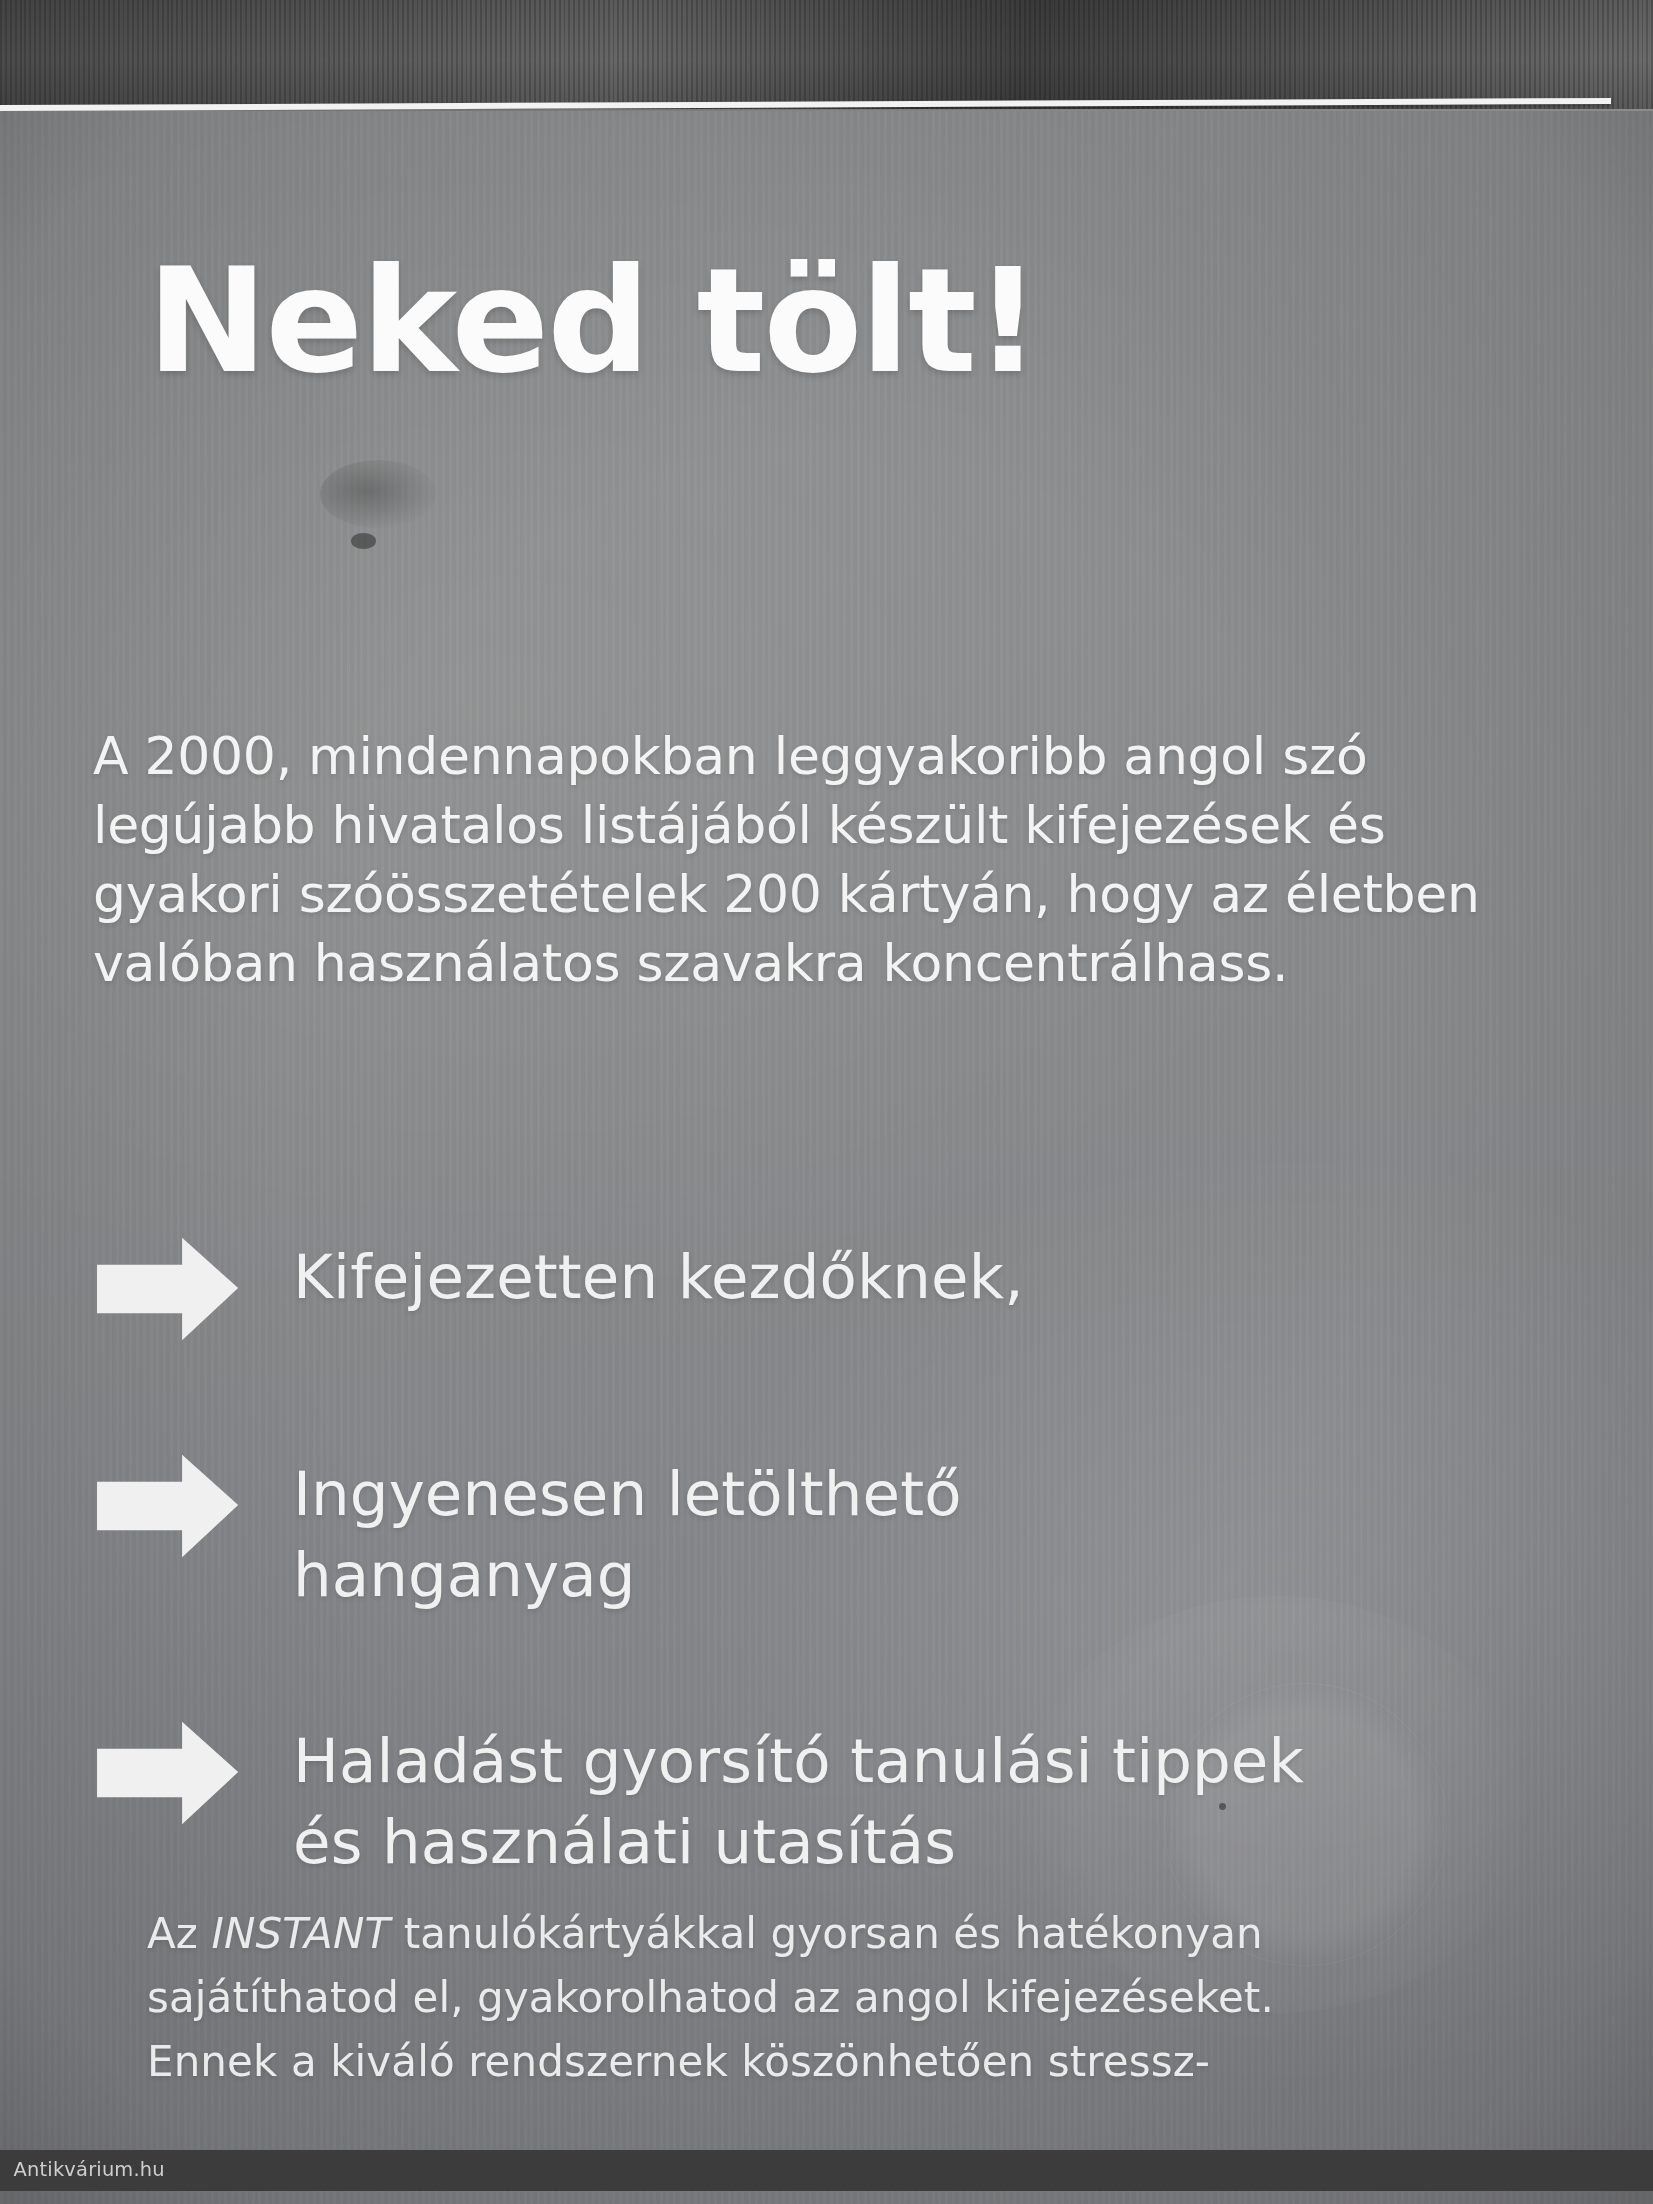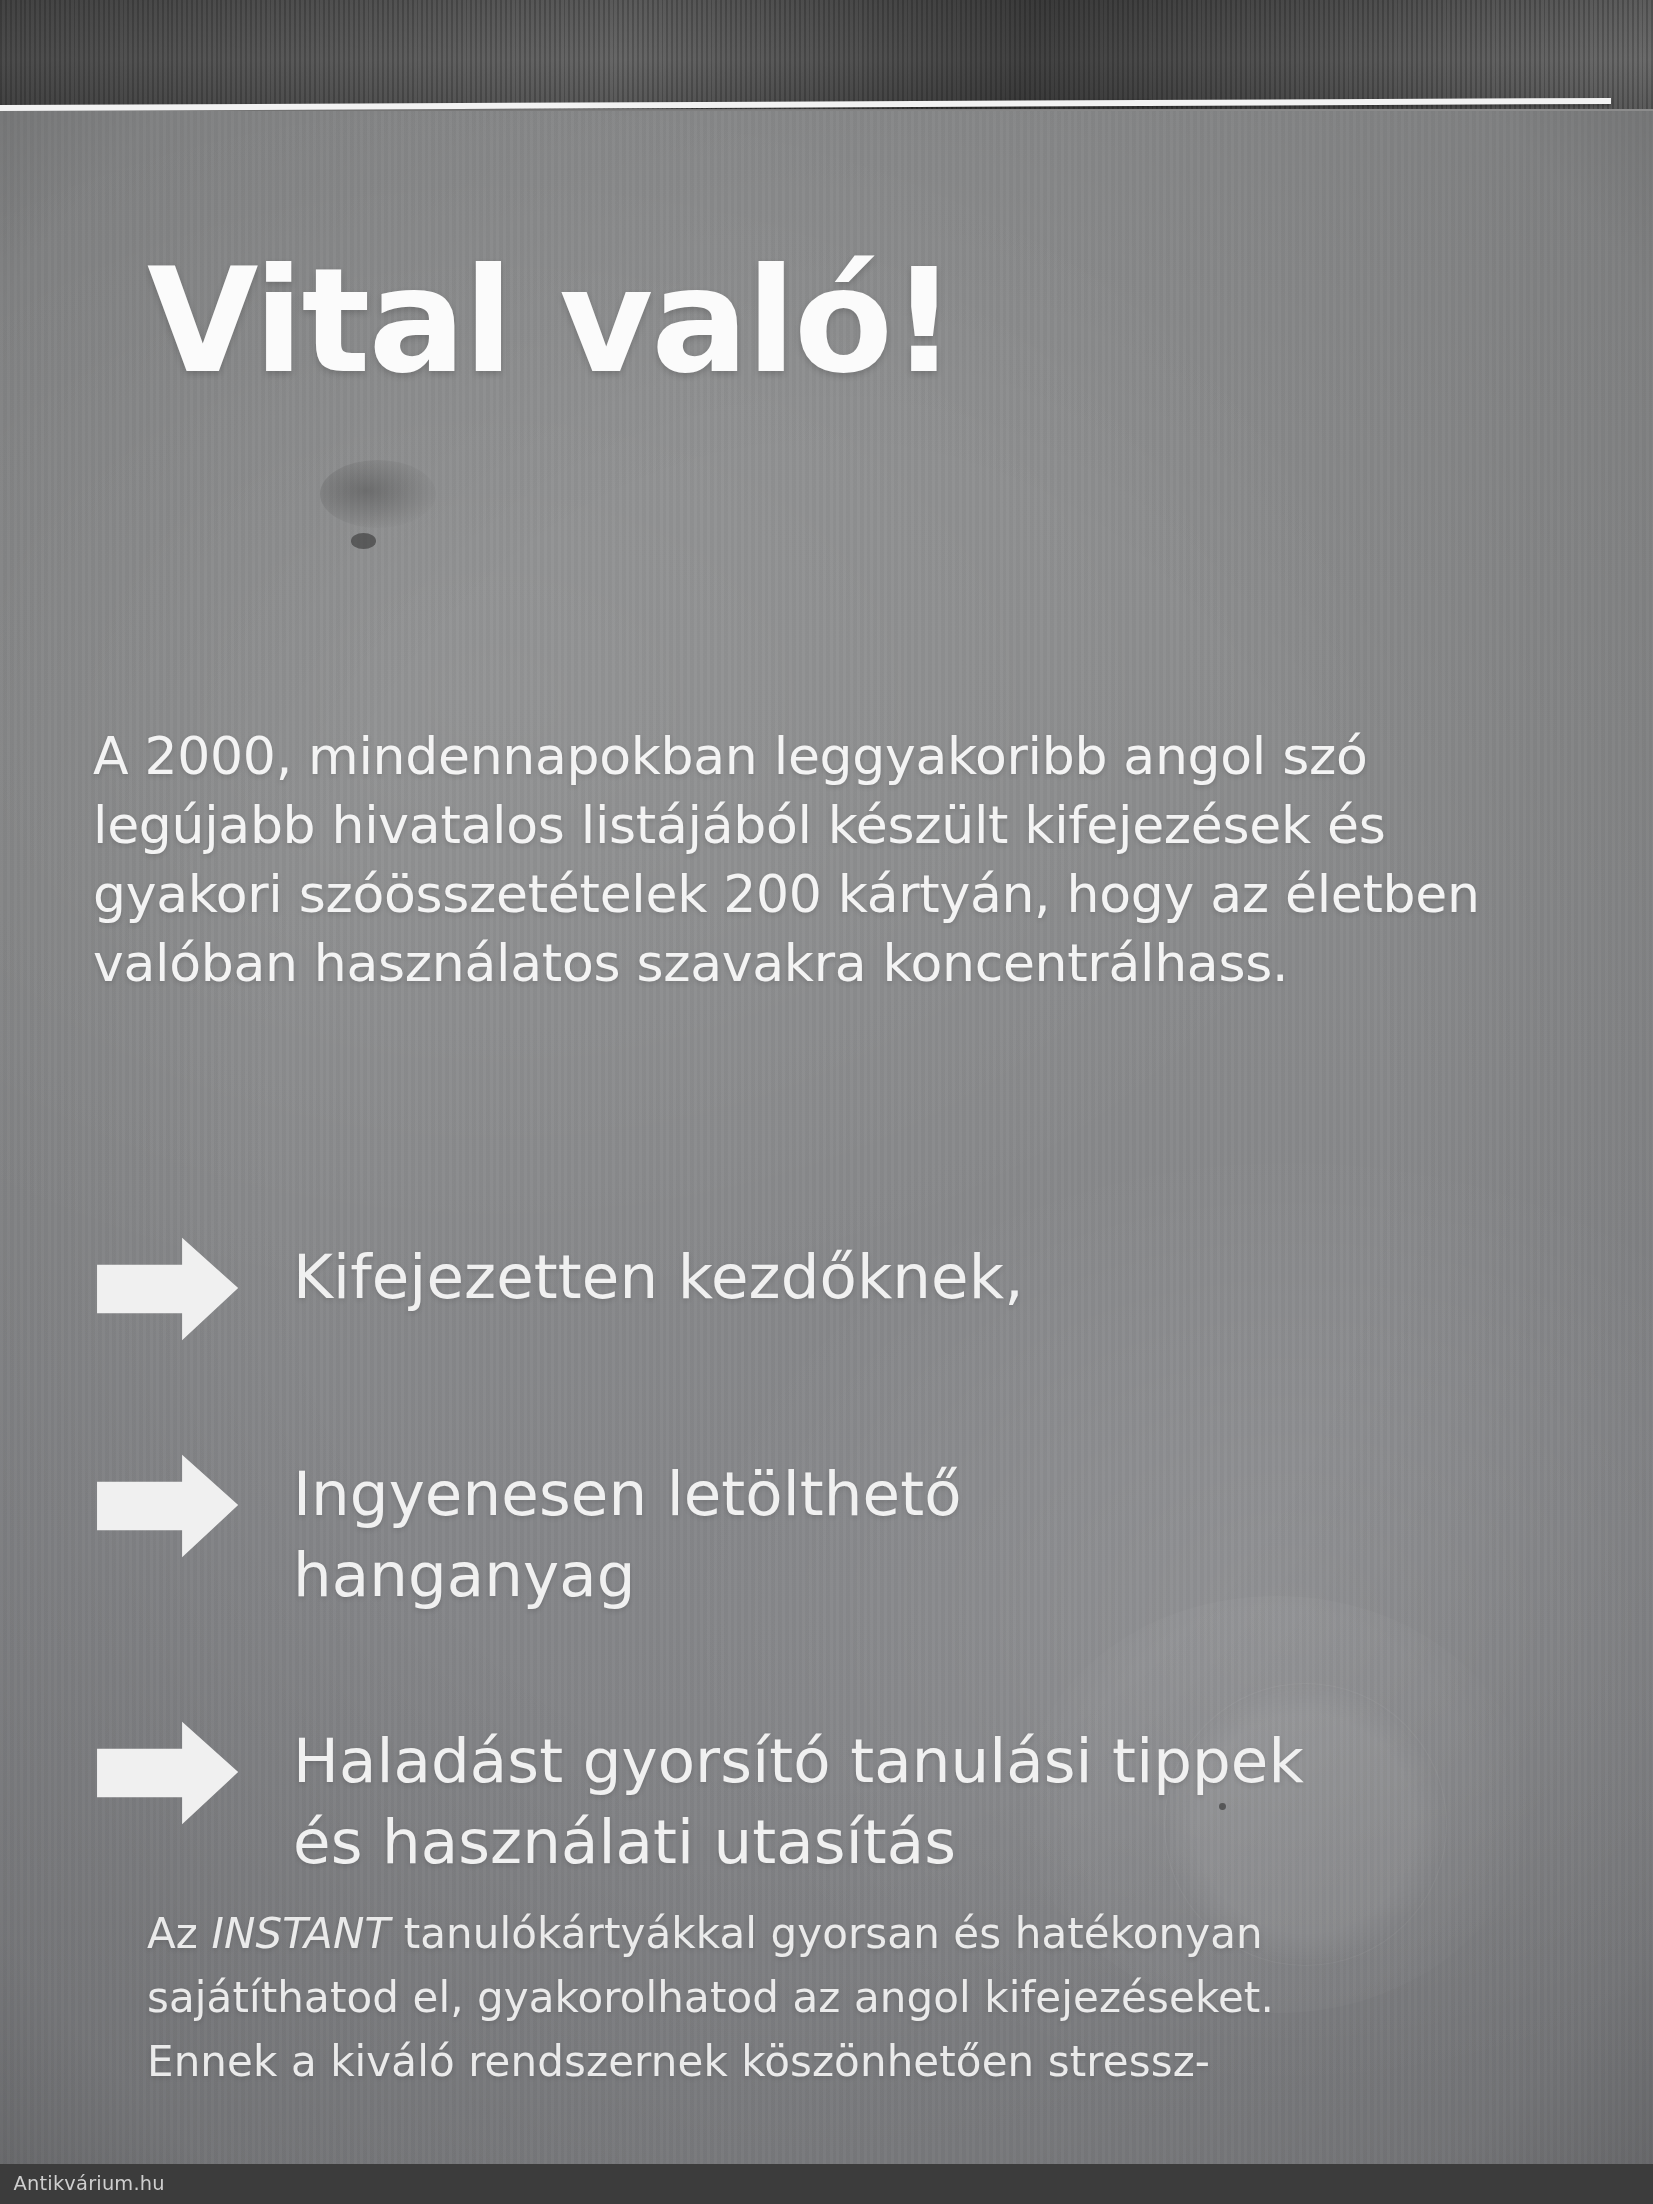--- a/index.html
+++ b/index.html
@@ -211,21 +211,21 @@
   }
   .footer em {
     font-style: italic;
   }
   .footer .line { display: block; margin-top: 8px; }
 
   
   .watermark-bar {
     position: absolute;
     left: 0;
-    bottom: 0;
+    bottom: 14px;
     width: 1654px;
     height: 41px;
     background: #3c3c3c;
   }
   .watermark-text {
     position: absolute;
     left: 13.6px;
     bottom: 9.7px;
     color: #cfcfcf;
     font-size: 19.4px;
@@ -244,21 +244,21 @@
 
   <div class="card">
     <div class="grain"></div>
     <div class="ring2"></div>
     <div class="ring1"></div>
     <div class="speck" style="left:1219px; top:1692px;"></div>
     <div class="vignette"></div>
 
     <div class="content">
 
-      <div class="headline">Vital való!</div>
+      <div class="headline">Neked tölt!</div>
       <div class="headline-smudge"></div>
       <div class="headline-smudge2"></div>
 
       <div class="lede">A 2000, mindennapokban leggyakoribb angol szó legújabb hivatalos listájából készült kifejezések és gyakori szóösszetételek 200 kártyán, hogy az életben valóban használatos szavakra koncentrálhass.</div>
 
       <div class="bullets">
 
         <div class="bullet">
           <div class="arrow">
             <svg width="155" height="116" viewBox="0 0 160 120" aria-hidden="true">

